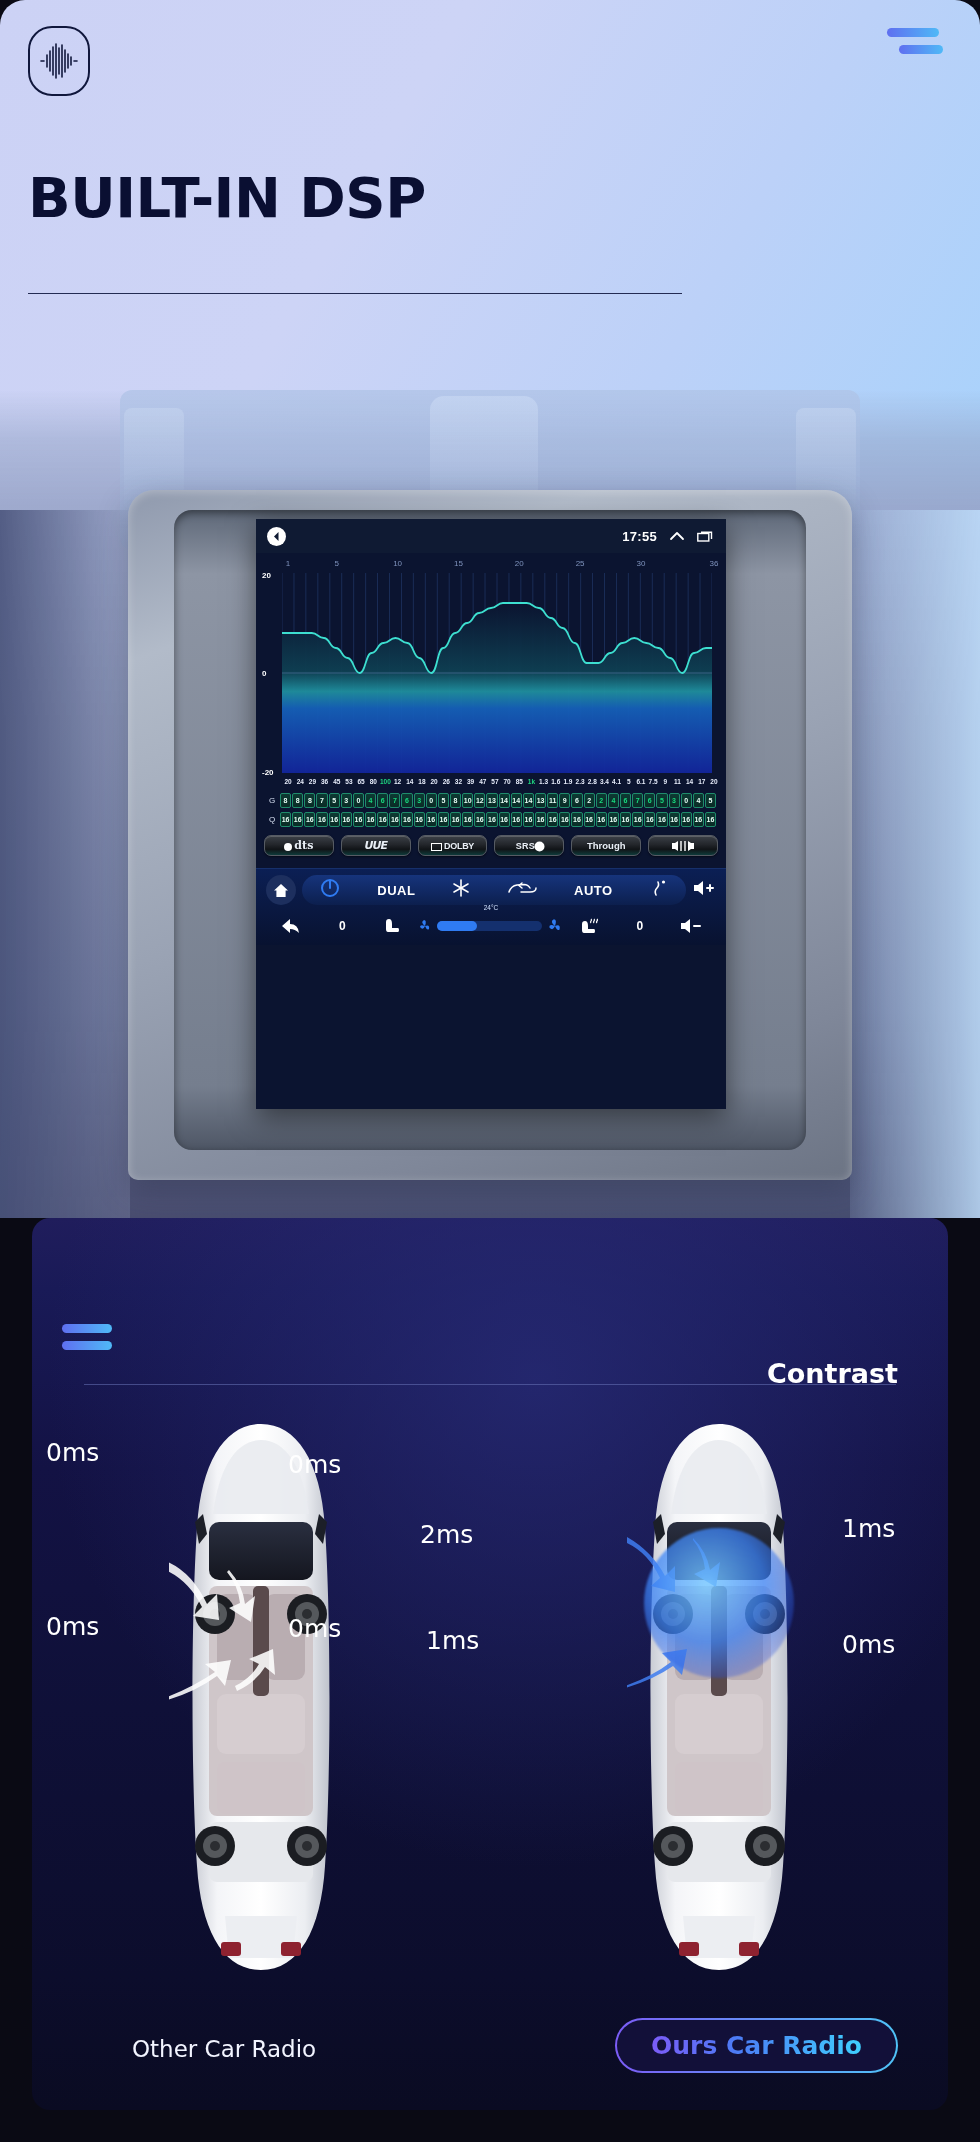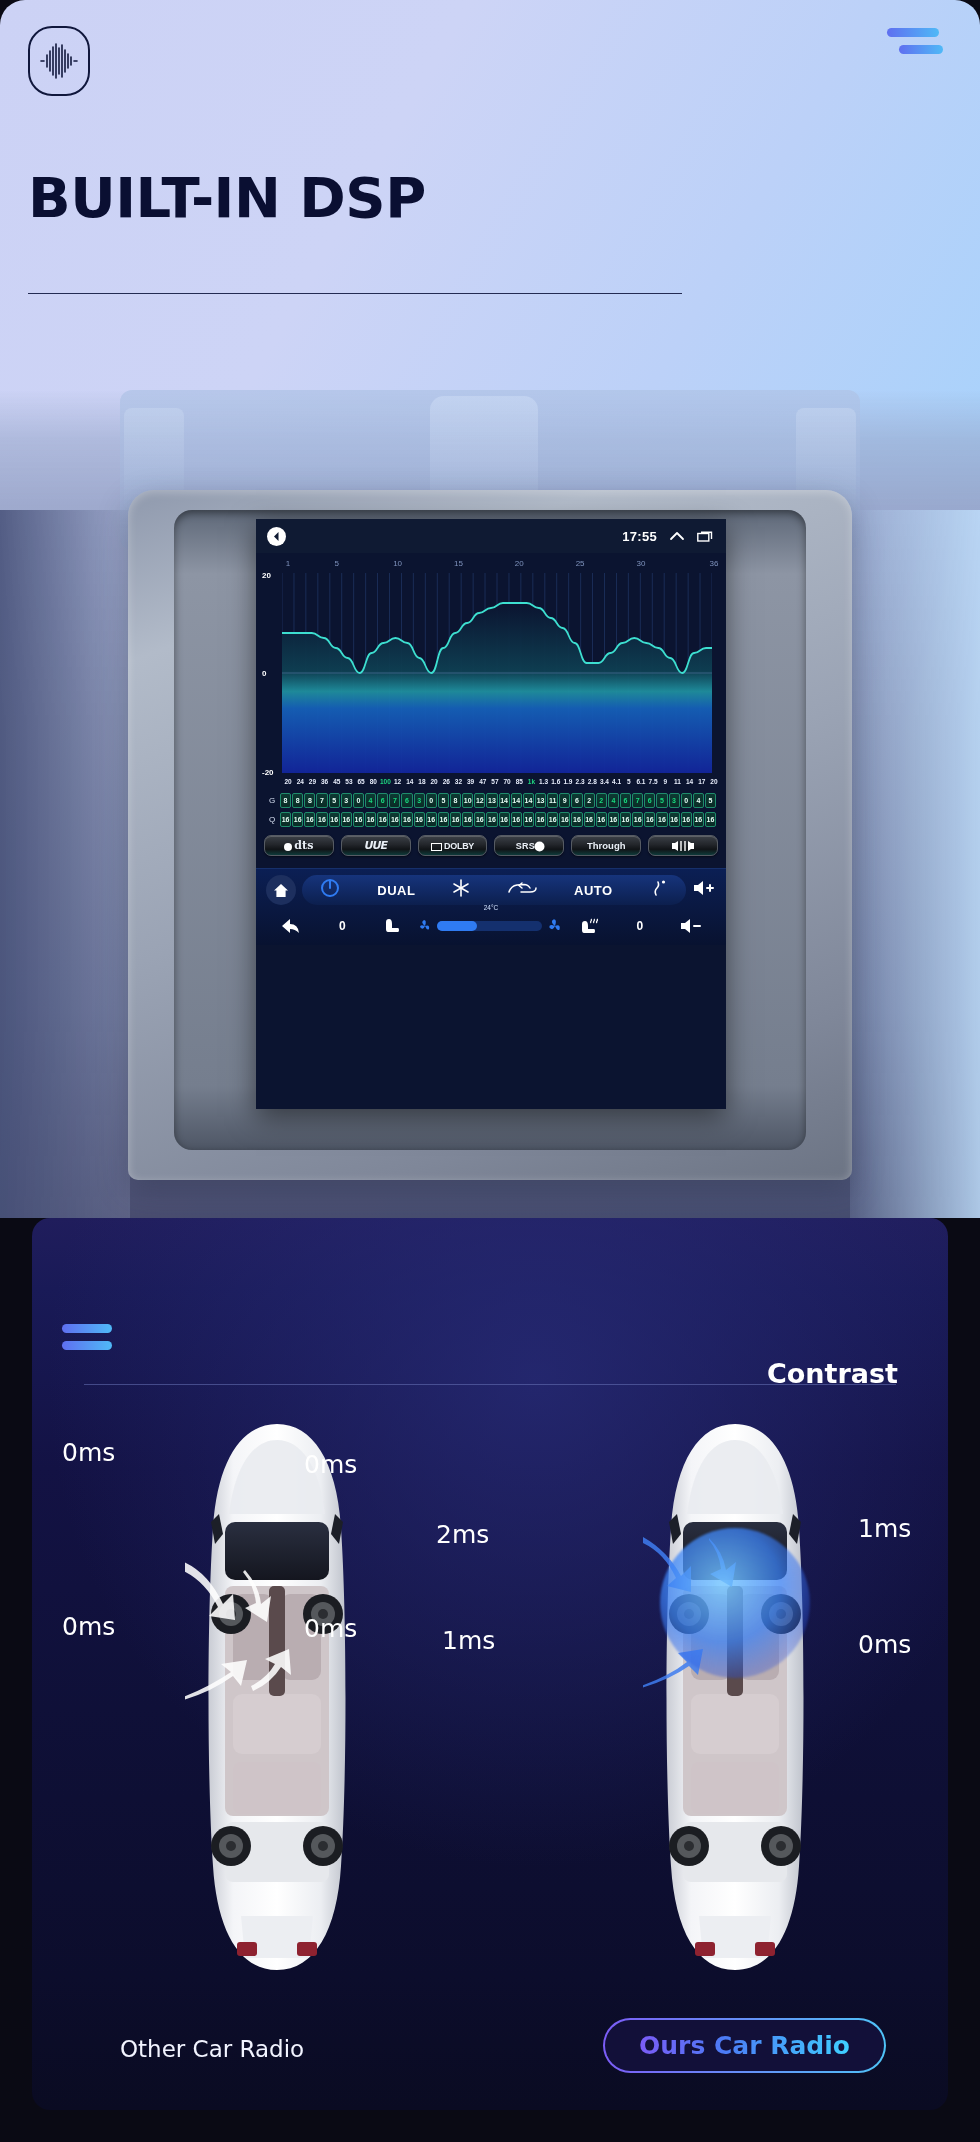--- a/index.html
+++ b/index.html
@@ -169,37 +169,37 @@
   .c-ham .hbar.b1 { width:50px; }
   .c-ham .hbar.b2 { width:50px; margin-left:0; }
   .c-title {
     position:absolute; right:50px; top:100px;
     font-size:27px; color:#ffffff; font-weight:700;
     font-family:"DejaVu Sans", sans-serif;
     margin-top:40px;
   }
   .c-rule { position:absolute; left:52px; top:166px; width:812px; height:1px; background:#6a74b8; opacity:.55; }
 
-  .cars { position:absolute; left:0; top:190px; width:916px; height:620px;margin-left:16px; }
+  .cars { position:absolute; left:0; top:190px; width:916px; height:620px; }
   .carcol { position:absolute; top:0; width:458px; height:620px; }
   .carcol.left { left:0; }
   .carcol.right { left:458px; }
 
   .carimg { position:absolute; left:50%; transform:translateX(-50%); top:10px; width:184px; height:560px; }
   .carimg svg { display:block; }
 
   .msl { position:absolute; color:#fff; font-size:25px; font-family:"DejaVu Sans", sans-serif; }
 
   .glow {
     position:absolute; width:150px; height:150px; border-radius:50%;
     background:radial-gradient(circle at 42% 38%, rgba(120,200,255,.85) 0%, rgba(60,130,245,.75) 45%, rgba(40,80,220,.35) 72%, rgba(30,60,200,0) 100%);
     filter:blur(1px);
   }
 
-  .c-foot { position:absolute; left:0; top:800px; width:916px; height:80px; }
+  .c-foot { position:absolute; left:12px; top:800px; width:916px; height:80px; }
   .foot-other {
     position:absolute; left:88px; top:18px; color:#f2f4ff; font-size:23px;
     font-family:"DejaVu Sans", sans-serif;
   }
   .foot-ours-wrap {
     position:absolute; right:62px; top:0px; padding:2px;
     border-radius:32px;
     background:linear-gradient(90deg,#7b5cf6,#4fc3f7);
   }
   .foot-ours {

